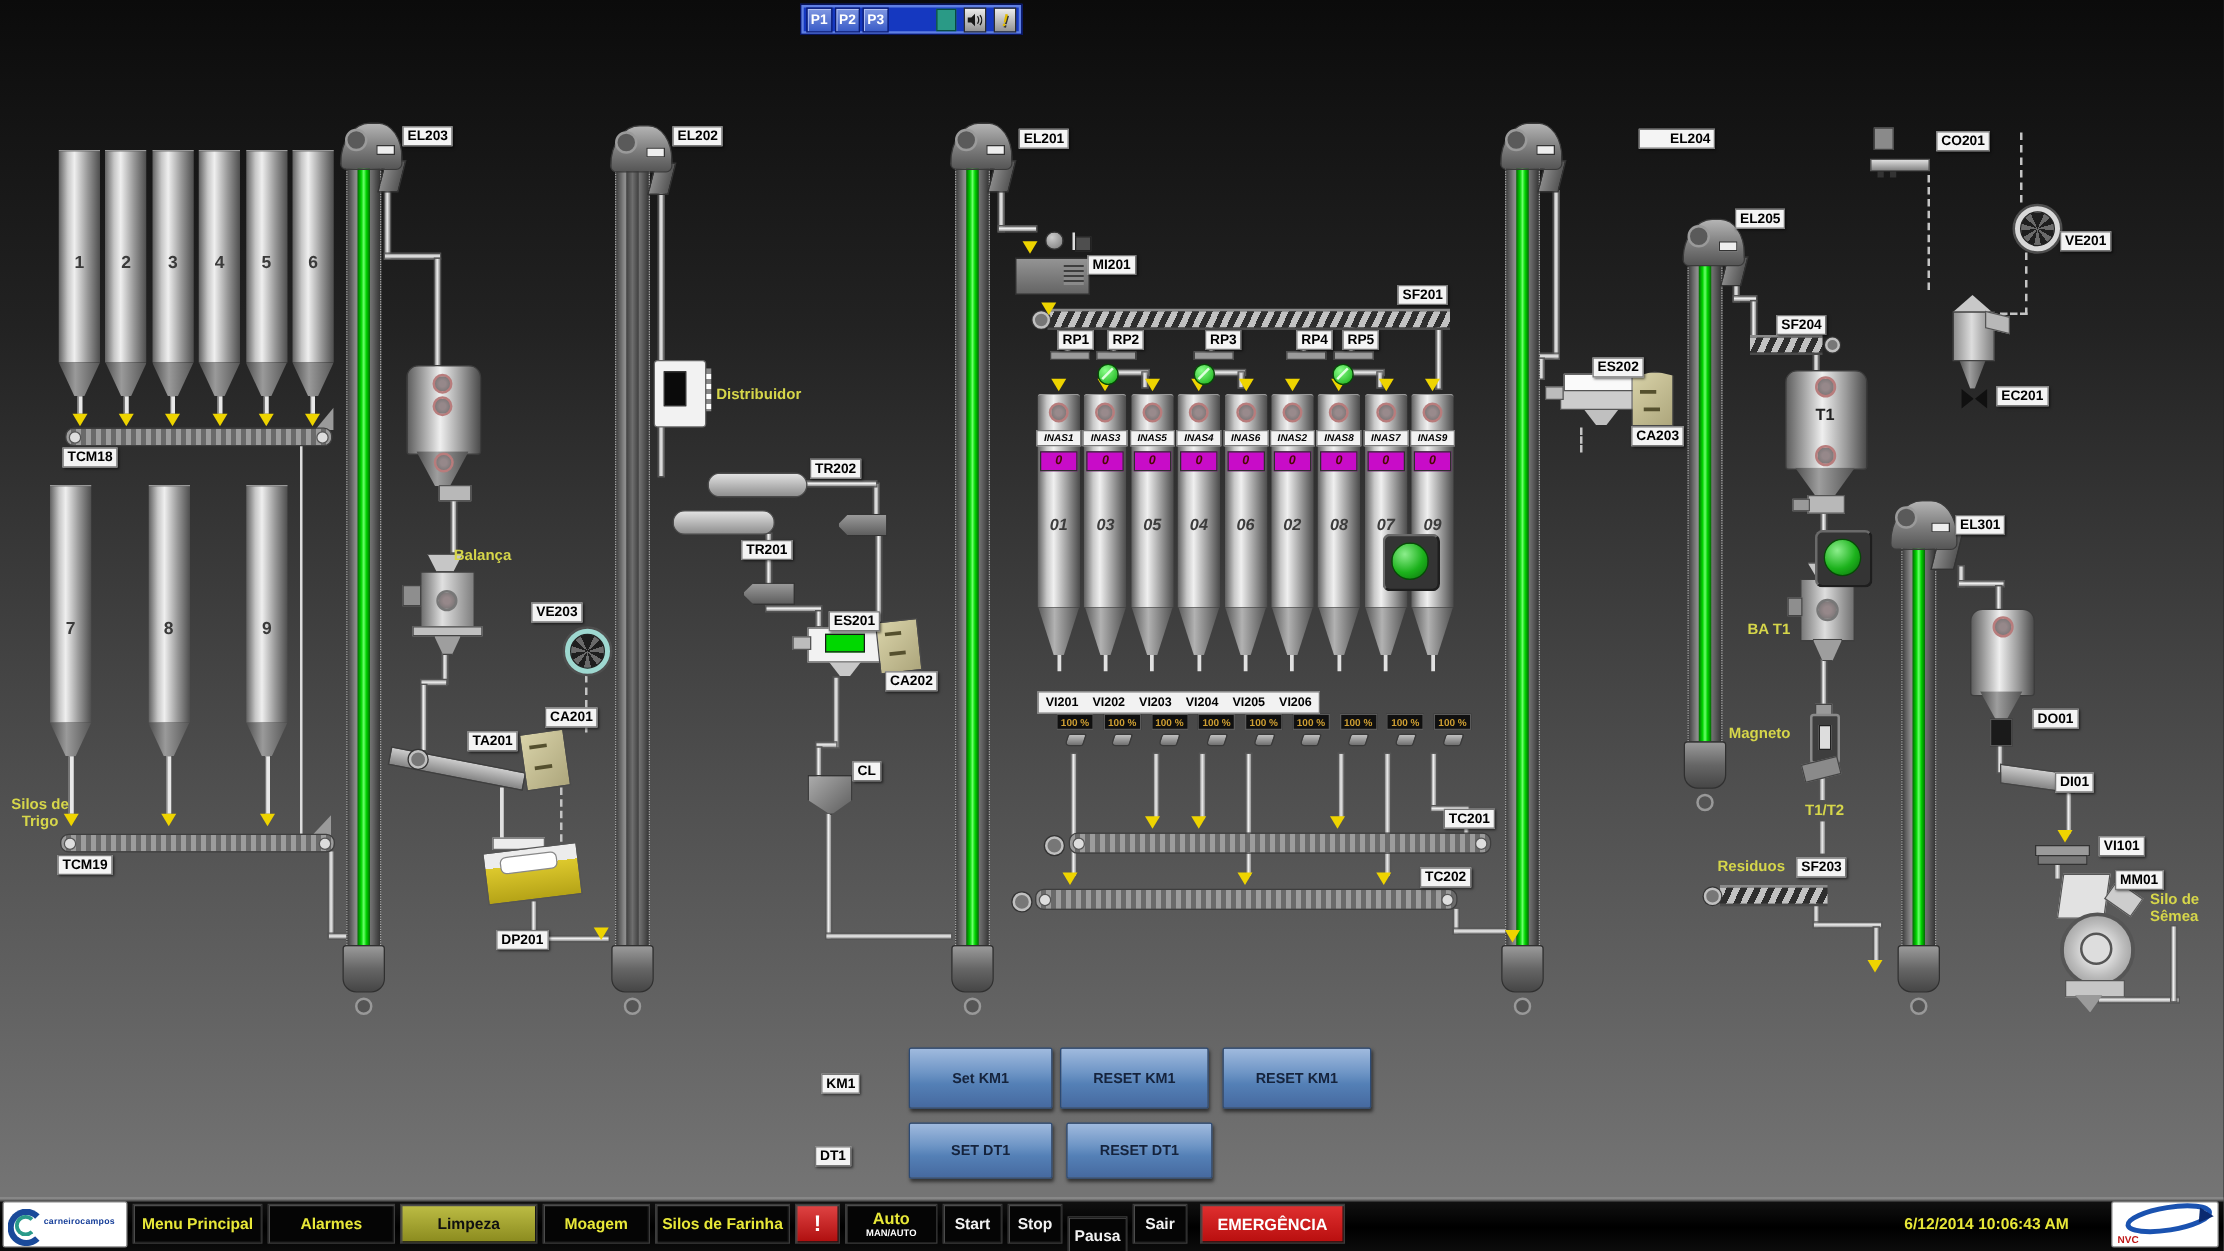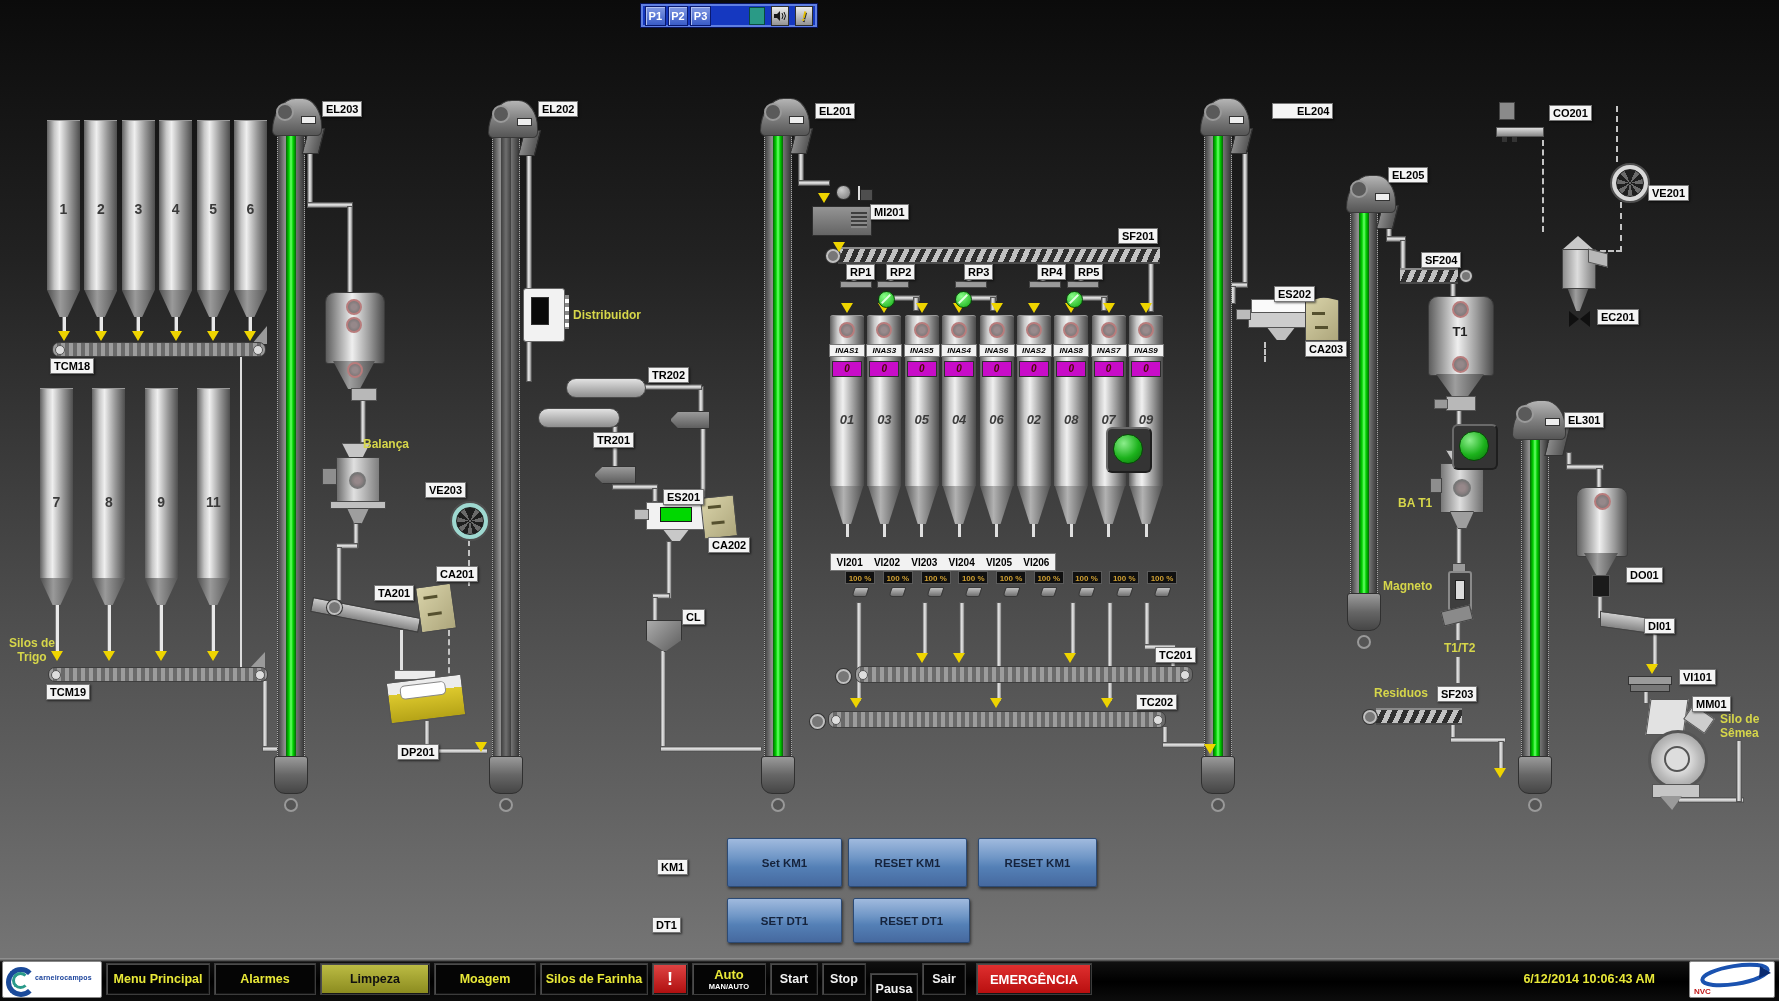--- a/index.html
+++ b/index.html
@@ -223,26 +223,20 @@
       </div>
 
       <div class="lsilo">
         <div class="lbody">9</div>
         <div class="lcone"></div>
         <div class="stem"></div>
         <div class="sarr"></div>
       </div>
 
 
-      <div class="lsilo">
-        <div class="lbody">11</div>
-        <div class="lcone"></div>
-        <div class="stem"></div>
-        <div class="sarr"></div>
-      </div>
     </div>
   <div class="ylbl" style="left:4px;top:636px;width:56px;text-align:center;">
     <div>Silos de</div>
       <div>Trigo</div>
   </div>
   <div class="tri" style="left:250px;top:652px;width:15px;height:16px;"></div>
   <div class="conv" style="left:48px;top:667px;width:218px;height:13px;"></div>
   <div class="lbl" style="left:46px;top:684px;">TCM19</div>
   <div class="abs" style="left:240px;top:353px;width:2px;height:314px;background:#ddd;z-index:3;"></div>
   <div class="pv" style="left:262px;top:680px;height:68px;"></div>
@@ -287,21 +281,21 @@
   <div class="ecap" style="left:1200px;top:98px;width:48px;height:36px;">
       <div class="capwheel"></div>
       <div class="capslot"></div>
     </div>
   <div class="espout" style="left:1233px;top:128px;width:15px;height:24px;"></div>
   <div class="ecol" style="left:1204px;top:134px;height:622px;">
       <div class="estripe run"></div>
     </div>
   <div class="efoot" style="left:1201px;top:756px;"></div>
   <div class="ewheel" style="left:1211px;top:798px;"></div>
-  <div class="lbl" style="left:1272px;top:103px;padding-left:24px;">EL204</div>
+  <div class="lbl" style="left:1311px;top:103px;padding-left:24px;">EL204</div>
 
   <div class="ecap" style="left:1346px;top:175px;width:48px;height:36px;">
       <div class="capwheel"></div>
       <div class="capslot"></div>
     </div>
   <div class="espout" style="left:1379px;top:205px;width:15px;height:22px;"></div>
   <div class="ecol" style="left:1350px;top:211px;height:382px;">
       <div class="estripe run"></div>
     </div>
   <div class="efoot" style="left:1347px;top:593px;"></div>
@@ -762,21 +756,21 @@
 
   <div id="bar">
     <div class="logobox" style="width:98px;">
       <div class="ccring1"></div>
       <div class="ccring2"></div>
       <div class="cctext">carneirocampos</div>
     </div>
     <div class="bbtn" style="width:104px;">Menu Principal</div>
     <div class="bbtn" style="width:102px;">Alarmes</div>
     <div class="bbtn activepage" style="width:110px;">Limpeza</div>
-    <div class="bbtn" style="width:102px;">Moagem</div>
+    <div class="bbtn" style="width:86px;">Moagem</div>
     <div class="bbtn" style="width:108px;">Silos de Farinha</div>
     <div class="bbtn alert" style="width:36px;">!</div>
     <div class="modebox" style="width:74px;">
       <div class="m1">Auto</div>
       <div class="m2">MAN/AUTO</div>
     </div>
     <div class="bbtn white" style="width:48px;">Start</div>
     <div class="bbtn white" style="width:44px;">Stop</div>
     <div class="bbtn white" style="width:48px;margin-top:20px;">Pausa</div>
     <div class="bbtn white" style="width:44px;">Sair</div>

